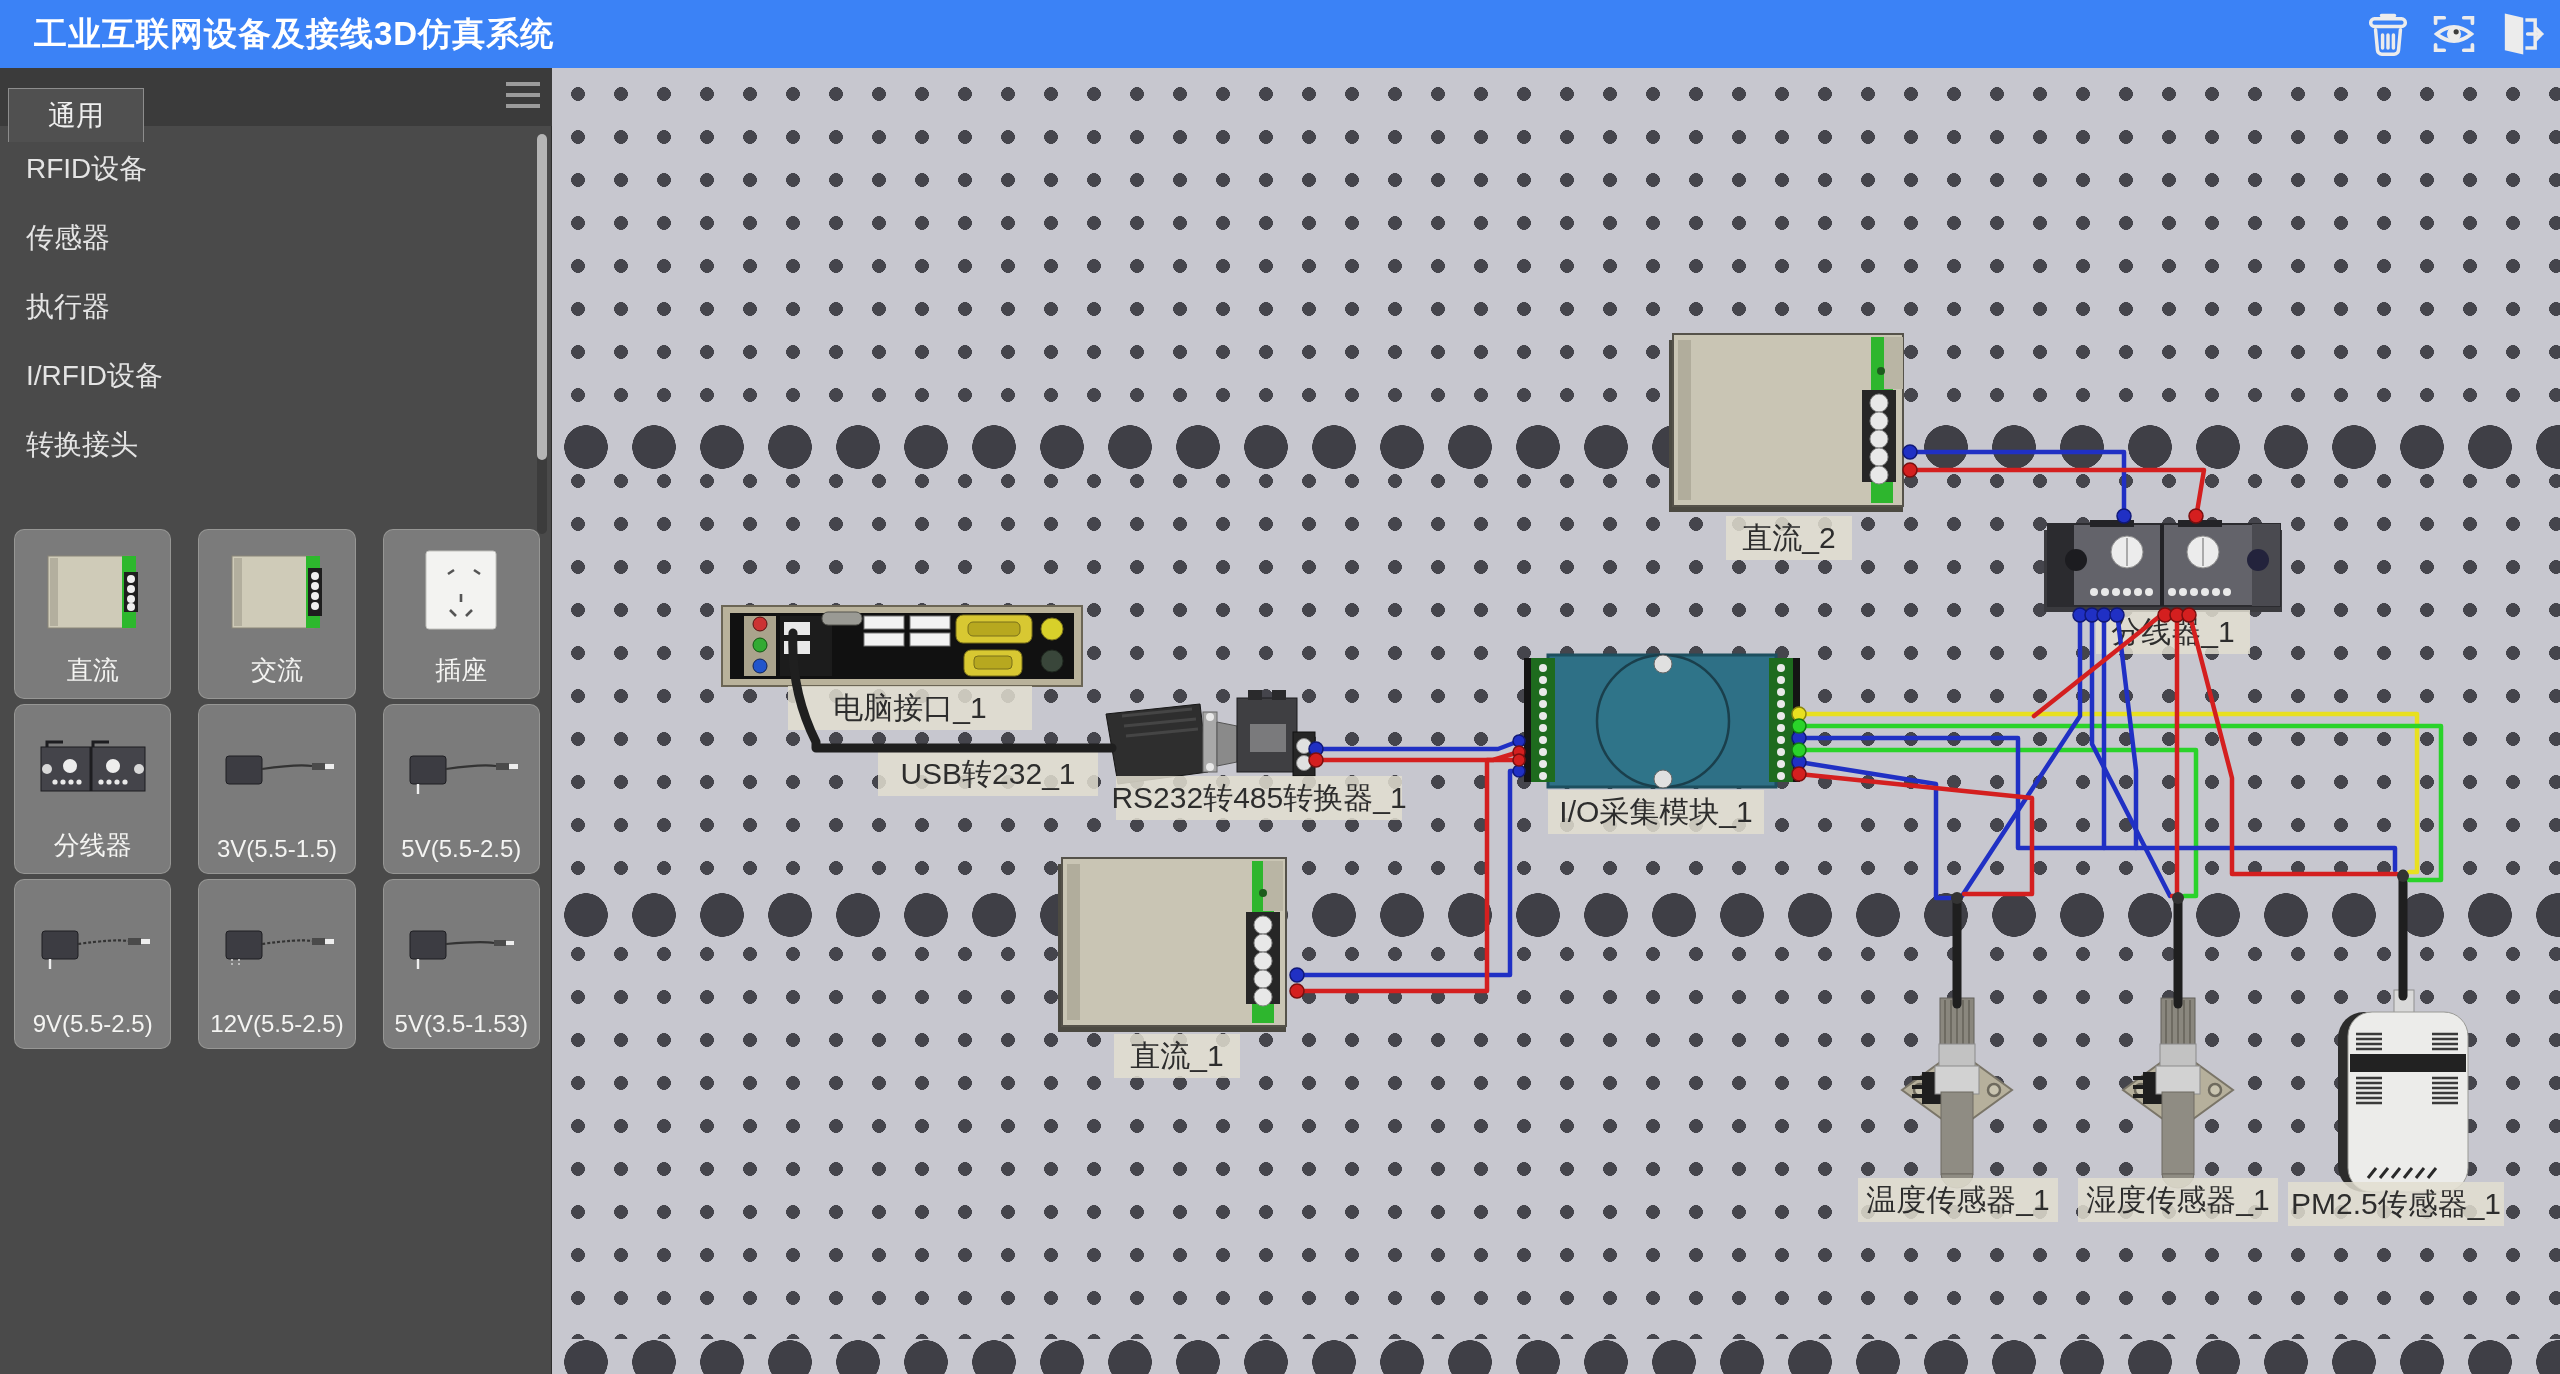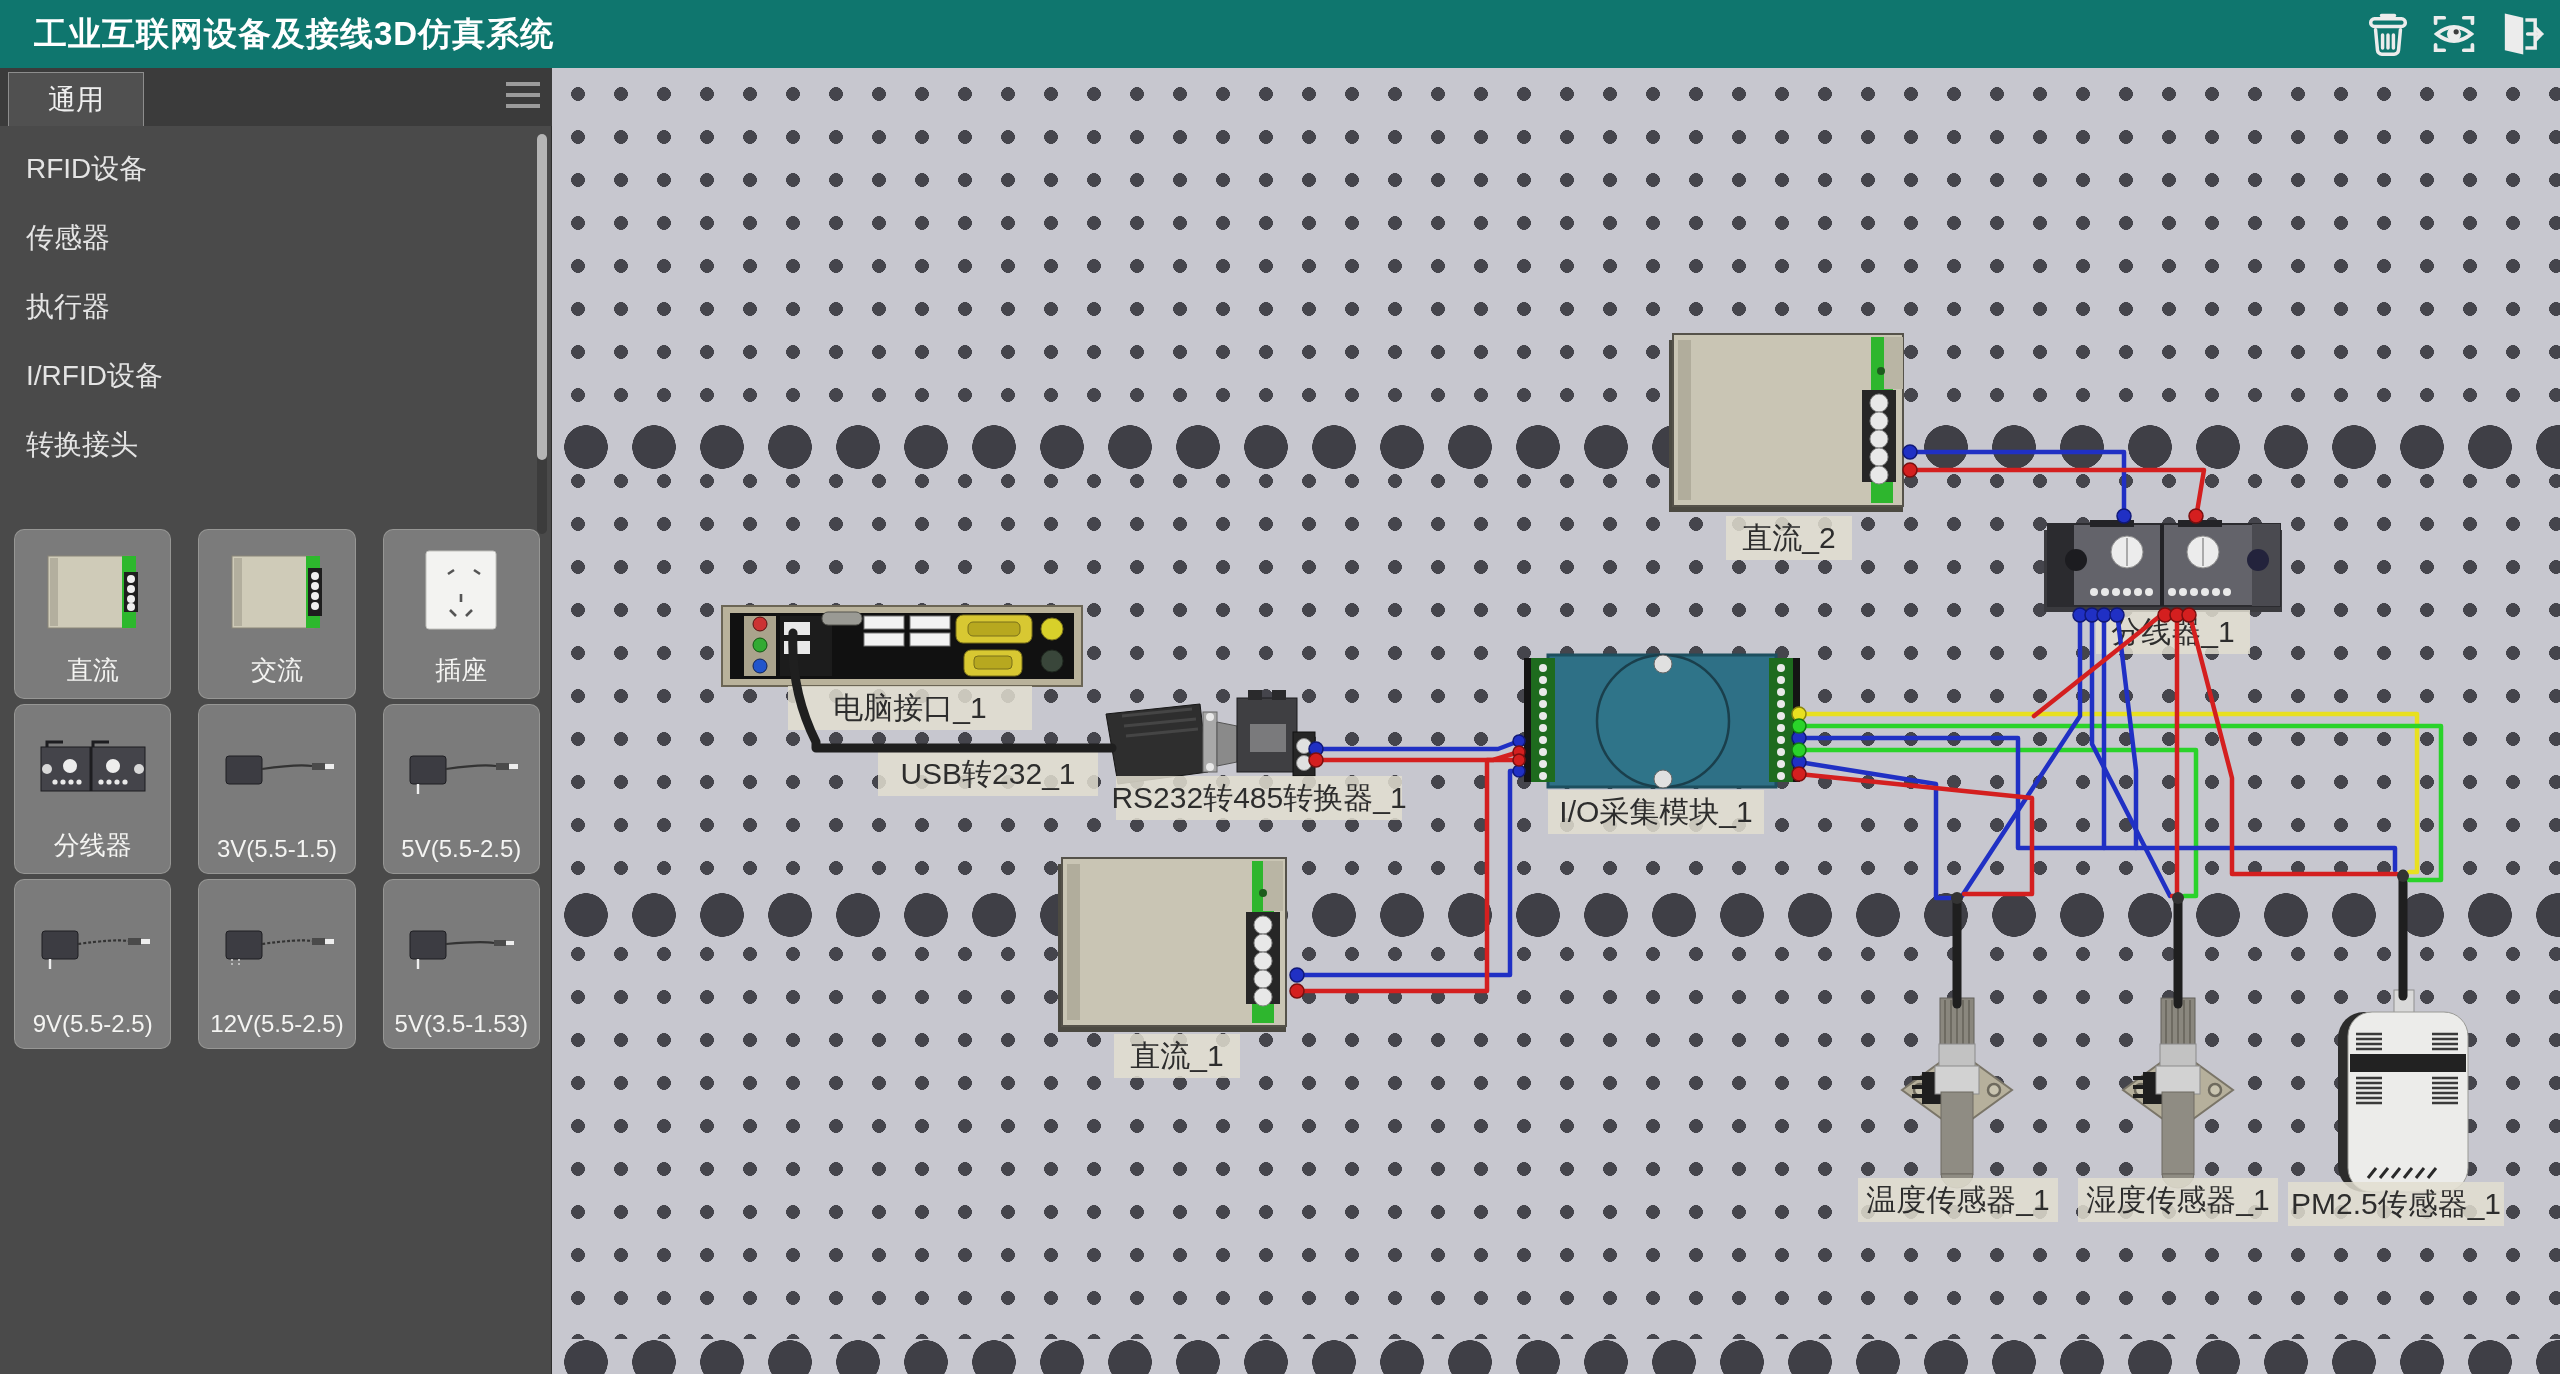--- a/index.html
+++ b/index.html
@@ -1,31 +1,31 @@
 <!DOCTYPE html>
 <html><head>
 <meta charset="utf-8">
 <style>
   * { margin:0; padding:0; box-sizing:border-box; }
   html,body { width:2560px; height:1374px; overflow:hidden; background:#3d3d3d;
     font-family:"Liberation Sans","DejaVu Sans",sans-serif; }
 
   
-  .topbar { position:absolute; left:0; top:0; width:2560px; height:68px; background:#0f766e;
+  .topbar { position:absolute; left:0; top:0; width:2560px; height:68px; background:#3b82f6;
     display:flex; align-items:center; z-index:30; }
   .topbar .title { color:#ffffff; font-size:33px; font-weight:bold; letter-spacing:1px; margin-left:34px; }
   .topbar .spacer { flex:1; }
   .tb-icon { width:52px; height:52px; margin-right:14px; cursor:pointer; }
   .tb-icon svg { width:100%; height:100%; }
 
   
   .sidebar { position:absolute; left:0; top:68px; width:552px; height:1306px; background:#4a4a4a; z-index:20;
     border-right:1px solid #2e2e2e; }
   .tabrow { position:absolute; left:0; top:0; width:552px; height:58px; background:#3b3b3b; }
-  .tab { position:absolute; left:8px; top:4px; width:136px; height:54px; background:#505050;
+  .tab { position:absolute; left:8px; top:20px; width:136px; height:54px; background:#505050;
     border:1px solid #8d8d8d; border-bottom:none; color:#efefef; font-size:28px;
     display:flex; align-items:center; justify-content:center; }
   .hamburger { position:absolute; right:12px; top:14px; width:34px; height:30px; cursor:pointer; }
   .hamburger div { width:34px; height:4px; background:#9b9b9b; margin-bottom:7px; }
 
   .catlist { position:absolute; left:0; top:66px; width:552px; height:474px; }
   .cat-item { height:69px; line-height:69px; padding-left:26px; color:#e4e4e4; font-size:28px; cursor:pointer; }
   .scroll-track { position:absolute; right:4px; top:66px; width:10px; height:400px; background:#3c3c3c; border-radius:5px; }
   .scroll-thumb { position:absolute; right:4px; top:66px; width:10px; height:326px; background:#b5b5b5; border-radius:5px; }
 

